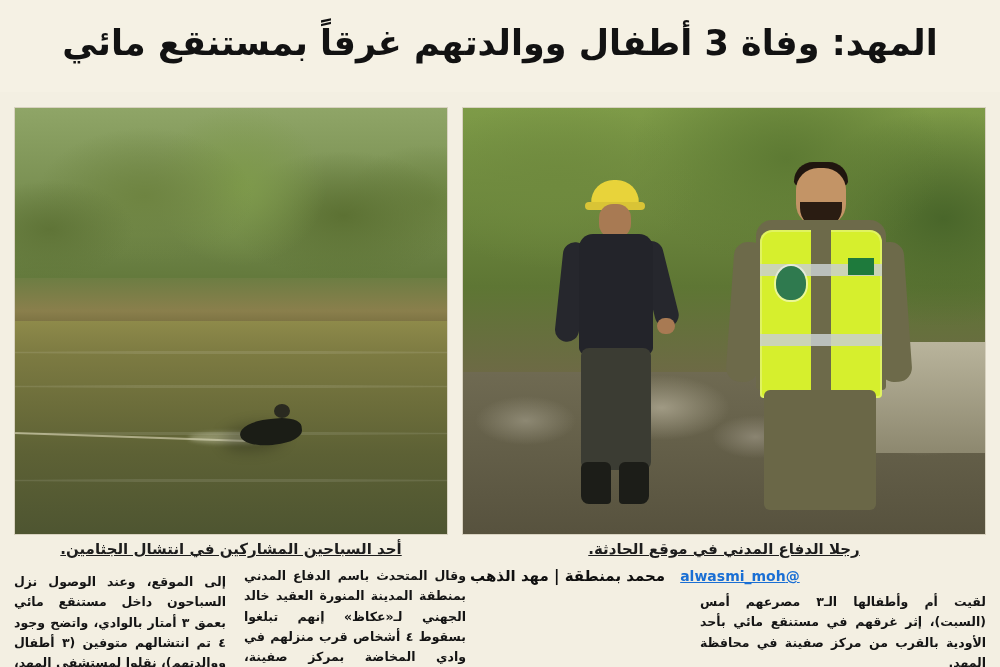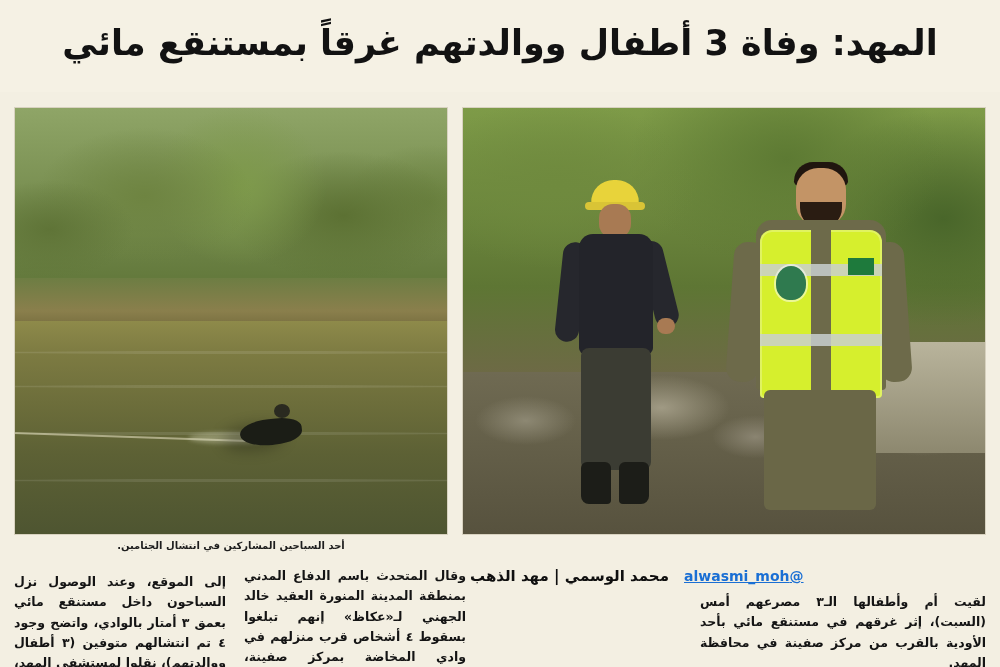--- a/index.html
+++ b/index.html
@@ -249,24 +249,25 @@
   }
   #man-b .pants {
     position: absolute; left: 40px; top: 222px; width: 112px; height: 120px;
     background: #6a6747; border-radius: 6px;
   }
 
   
   .caption {
     position: absolute;
     direction: rtl;
-    font-size: 10px;
+    font-size: 15px;
     font-weight: bold;
     color: #1d1d1d;
     text-align: center;
+    text-decoration: underline;
   }
   #caption-left  { left: 14px;  top: 540px; width: 434px; }
   #caption-right { left: 462px; top: 540px; width: 524px; }
 
   
   .col {
     position: absolute;
     direction: rtl;
     text-align: justify;
     color: #141414;
@@ -359,23 +360,24 @@
           <div class="stripe" style="top:104px"></div>
           <div class="badge"></div>
           <div class="flag"></div>
         </div>
         <div class="pants"></div>
       </div>
     </div>
   </div>
 
   <div class="caption" id="caption-left">أحد السباحين المشاركين في انتشال الجثامين.</div>
+  <div class="caption" id="caption-right">رجلا الدفاع المدني في موقع الحادثة.</div>
 
   <div class="handle-line">
     <span class="handle-at">@alwasmi_moh</span>
-    <span class="handle-name">محمد الوسمي | مهد الذهب</span>
+    <span class="handle-name">محمد بمنطقة | مهد الذهب</span>
   </div>
 
   <div class="col" id="col-3">لقيت أم وأطفالها الـ٣ مصرعهم أمس (السبت)، إثر غرقهم في مستنقع مائي بأحد الأودية بالقرب من مركز صفينة في محافظة المهد.</div>
   <div class="col" id="col-2">وقال المتحدث باسم الدفاع المدني بمنطقة المدينة المنورة العقيد خالد الجهني لـ«عكاظ» إنهم تبلغوا بسقوط ٤ أشخاص قرب منزلهم في وادي المخاضة بمركز صفينة، بمحافظة المهد، في تمام الساعة الـ٣ من عصر أمس، وعلى الفور توجهت الفرق</div>
   <div class="col" id="col-1">إلى الموقع، وعند الوصول نزل السباحون داخل مستنقع مائي بعمق ٣ أمتار بالوادي، واتضح وجود ٤ تم انتشالهم متوفين (٣ أطفال ووالدتهم)، نقلوا لمستشفى المهد، وتم تسليم الحادثة لشرطة المهد حسب الاختصاص.</div>
 
 </div>
 
 </body></html>

